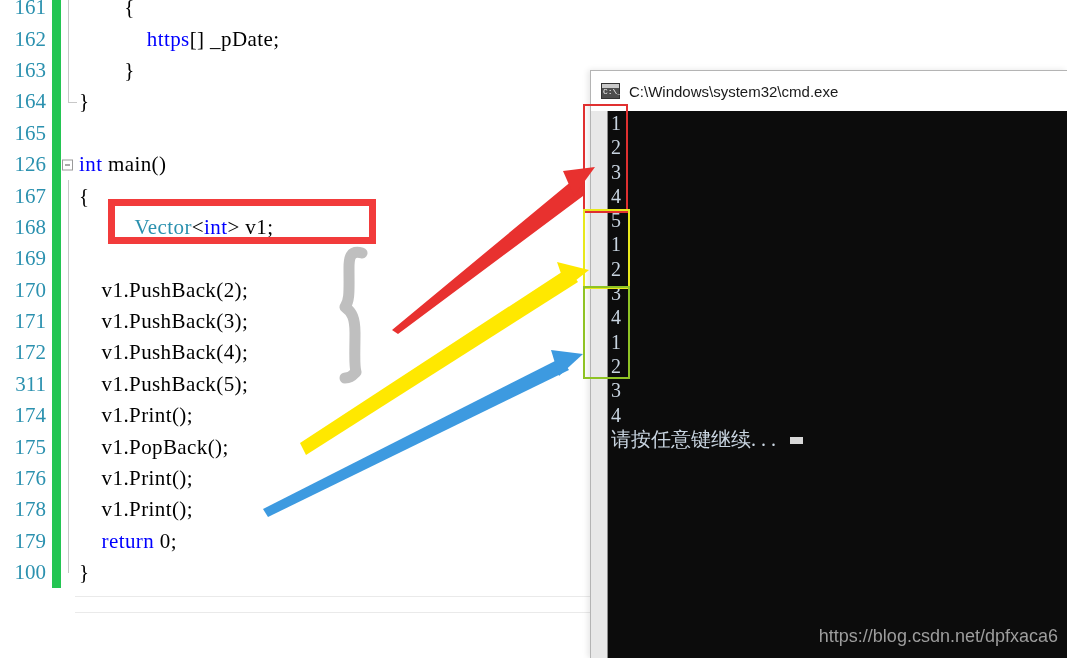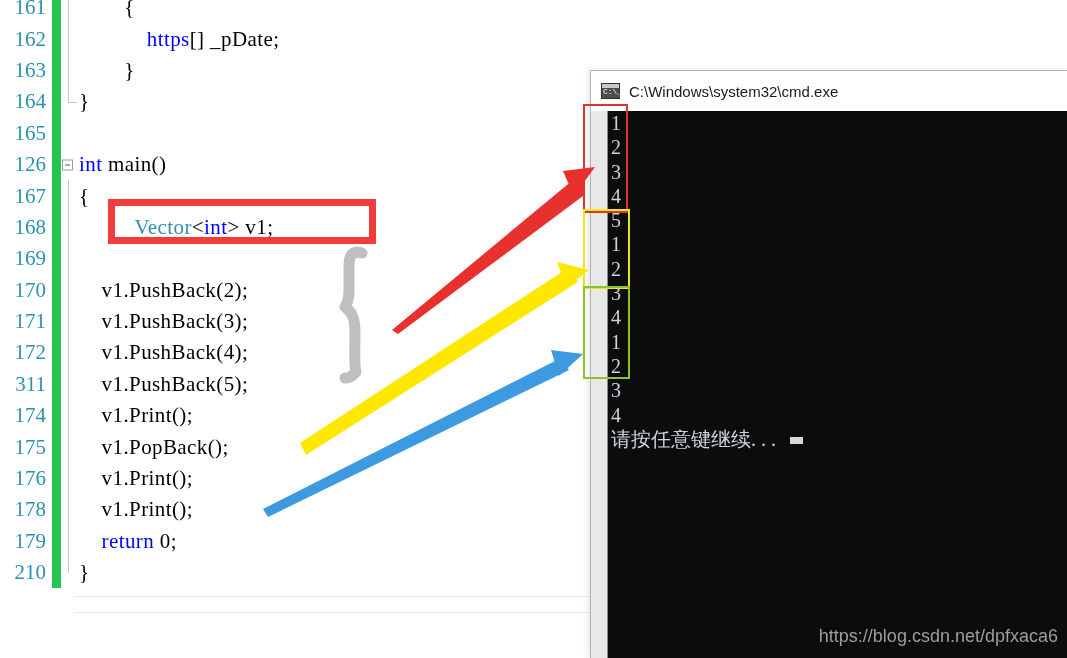--- a/index.html
+++ b/index.html
@@ -365,21 +365,21 @@
         </div>
         <div class="code-row">
           <div class="ln">179</div>
           <div class="chg"></div>
           <div class="gutter2">
             <div class="vline"></div>
           </div>
           <div class="src">    <span class="kw">return</span> 0;</div>
         </div>
         <div class="code-row">
-          <div class="ln">210</div>
+          <div class="ln">100</div>
           <div class="chg"></div>
           <div class="gutter2">
             <div class="vline half-top"></div>
           </div>
           <div class="src">}</div>
         </div>
       </div>
     <div class="band" style="top: 596px;"></div>
     <div class="band" style="top: 612px;"></div>
   </div>

